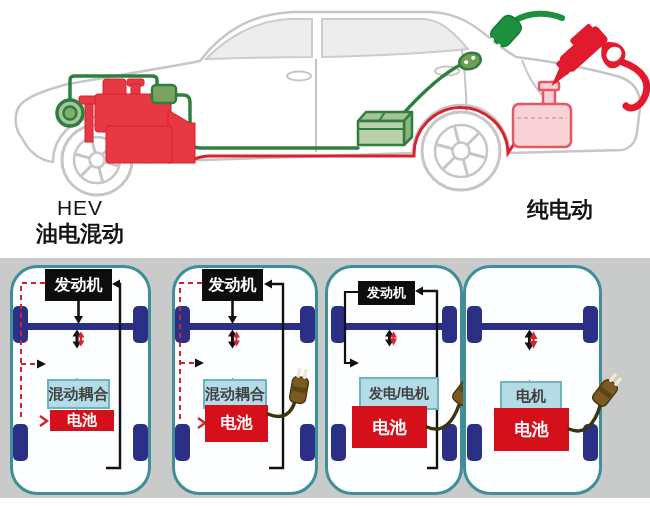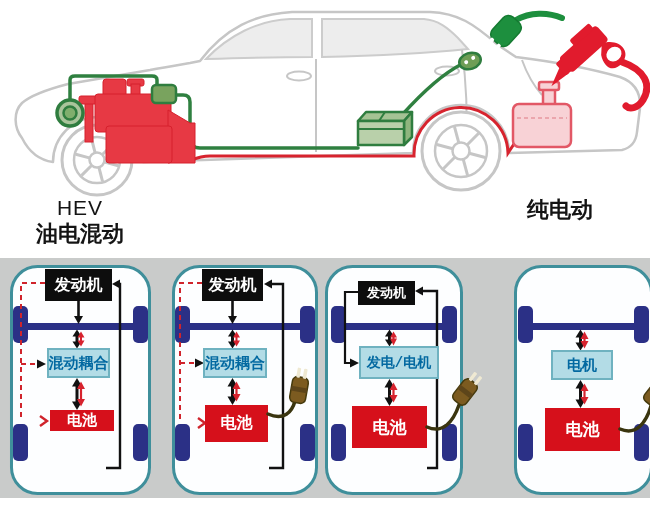--- a/index.html
+++ b/index.html
@@ -10,23 +10,23 @@
   
   .vt-label{position:absolute;top:196px;width:160px;text-align:center;color:#141414;}
   .vt-code{font-size:21px;font-weight:500;letter-spacing:1px;line-height:24px;}
   .vt-cn{font-size:22px;font-weight:700;line-height:27px;}
   
   .band{position:absolute;left:0;top:258px;width:650px;height:240px;background:#c9cbca;}
   
   .panel{position:absolute;top:265px;height:230px;}
   .panel svg{position:absolute;left:0;top:0;overflow:visible;}
   .pbox{position:absolute;display:flex;align-items:center;justify-content:center;
-        font-weight:bold;white-space:nowrap;box-sizing:border-box;font-family:Liberation Mono, monospace;}
+        font-weight:bold;white-space:nowrap;box-sizing:border-box;}
   .b-eng{background:#0d0d0d;color:#ffffff;font-size:16px;}
-  .b-cvt{background:#b3dce6;color:#0369a1;border:2px solid #6fb2c0;font-size:15px;}
+  .b-cvt{background:#b3dce6;color:#404040;border:2px solid #6fb2c0;font-size:15px;margin-top:31px;}
   .b-bat{background:#d6101b;color:#ffffff;font-size:16px;}
 </style>
 </head>
 <body>
 
 <div class="stage">
 
   <div class="car-area">
     <svg width="650" height="258" viewBox="0 0 650 258">
 
@@ -300,21 +300,21 @@
       <path d="M102,162 C118,169 128,157 134,140" fill="none" stroke="#3a350f" stroke-width="3.5" stroke-linecap="round"></path>
       <g transform="translate(140,127) rotate(38)">
         <rect x="-8" y="-13" width="16" height="26" rx="5" fill="#7c5b20" stroke="#453a0d" stroke-width="1.5"></rect>
         <rect x="-8" y="-3" width="16" height="5" fill="#5d451a"></rect>
         <rect x="-5" y="-22" width="3.5" height="10" rx="1" fill="#efe9d2"></rect>
         <rect x="1.5" y="-22" width="3.5" height="10" rx="1" fill="#efe9d2"></rect>
       </g>
     </svg>
   </div>
 
-  <div class="panel" style="left:514px;width:129px">
+  <div class="panel" style="left:463px;width:129px">
     <svg width="169" height="230">
       <rect x="1.5" y="1.5" width="136" height="227" rx="26" fill="#fdfeff" stroke="#3f8f9b" stroke-width="3"></rect>
       <g fill="#2b3086">
         <rect x="4" y="41" width="15" height="37" rx="5"></rect>
           <rect x="120" y="41" width="15" height="37" rx="5"></rect>
         <rect x="4" y="159" width="15" height="37" rx="5"></rect>
           <rect x="120" y="159" width="15" height="37" rx="5"></rect>
       </g>
       <rect x="14" y="58" width="112" height="7" fill="#2b3086"></rect>
       <g>

